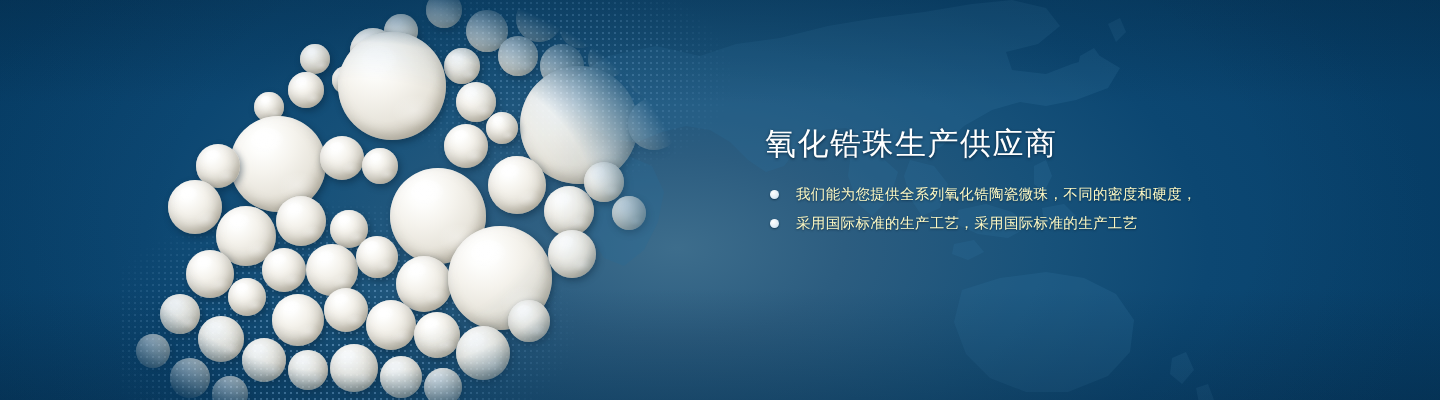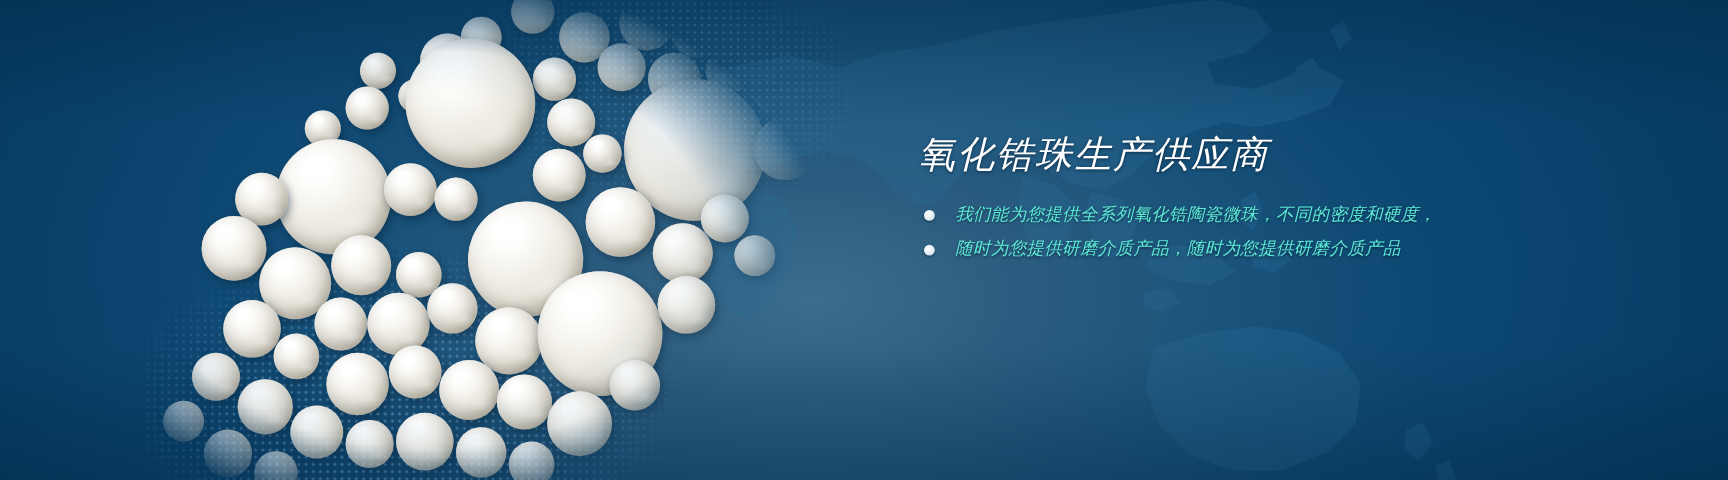--- a/index.html
+++ b/index.html
@@ -91,22 +91,22 @@
     position:absolute;
     left:50%;top:58%;
     width:42%;height:30%;
     border-radius:50%;
     background:radial-gradient(ellipse at 50% 50%, rgba(255,255,255,.30) 0%, rgba(255,255,255,0) 72%);
   }
 
   
   .content{
     position:absolute;
-    left:765px;top:0;
-    width:640px;height:288px;font-style:italic;
+    left:765px;top:15px;
+    width:640px;height:288px;
   }
   .headline{
     position:absolute;
     left:0;top:108px;
     margin:0;
     font-size:31px;
     font-weight:400;
     letter-spacing:1.5px;
     color:#ffffff;
     text-shadow:0 1px 3px rgba(2,26,46,.75);
@@ -117,21 +117,21 @@
     left:3px;top:168px;
     margin:0;padding:0;
     list-style:none;
   }
   .bullet{
     position:relative;
     padding-left:28px;
     margin-bottom:6px;
     font-size:14.5px;
     line-height:23px;
-    color:#5eead4;
+    color:#fef9c3;
     letter-spacing:.35px;
     text-shadow:0 1px 2px rgba(2,26,46,.6);
   }
   .bullet .dot{
     position:absolute;
     left:2px;top:7px;
     width:9px;height:9px;
     border-radius:50%;
     background:radial-gradient(circle at 35% 32%, #ffffff 0%, #e3edf5 55%, #bcd2e2 100%);
     box-shadow:0 1px 2px rgba(2,26,46,.55);
@@ -250,18 +250,18 @@
   <div class="content">
     <h1 class="headline">氧化锆珠生产供应商</h1>
 
     <ul class="bullets">
       <li class="bullet">
         <span class="dot"></span>
         <span>我们能为您提供全系列氧化锆陶瓷微珠，不同的密度和硬度，</span>
       </li>
       <li class="bullet">
         <span class="dot"></span>
-        <span>随时为您提供研磨介质产品，随时为您提供研磨介质产品</span>
+        <span>采用国际标准的生产工艺，采用国际标准的生产工艺</span>
       </li>
     </ul>
   </div>
 
 </div>
 
 </body></html>

